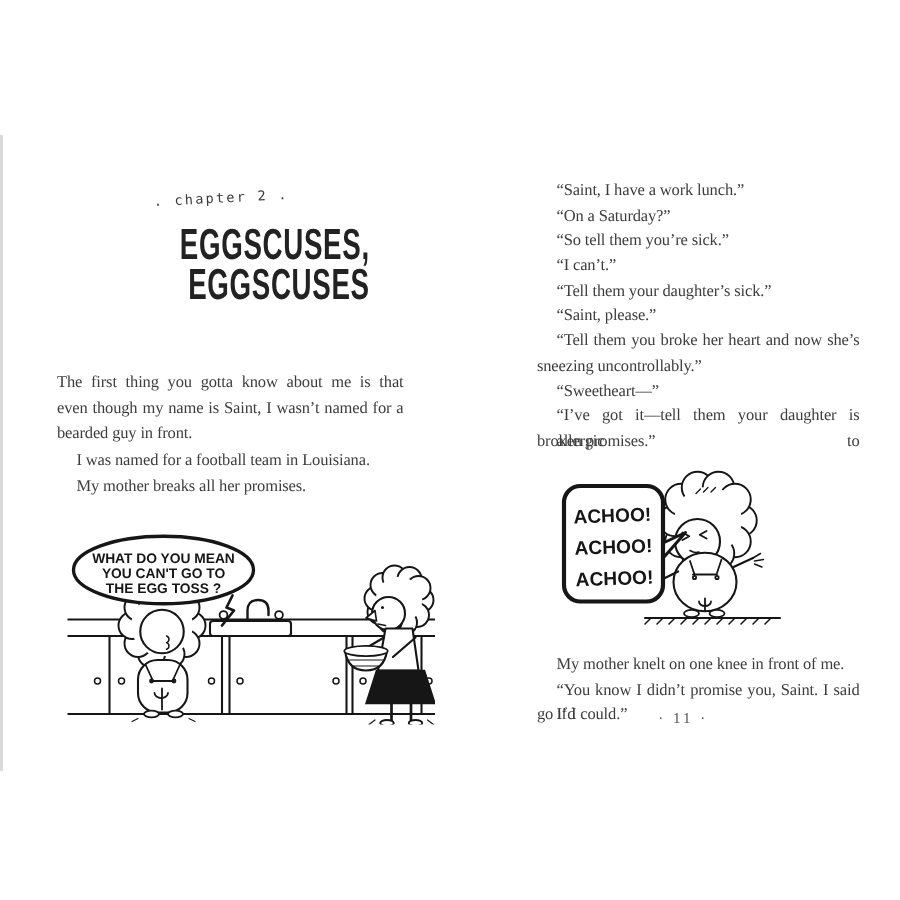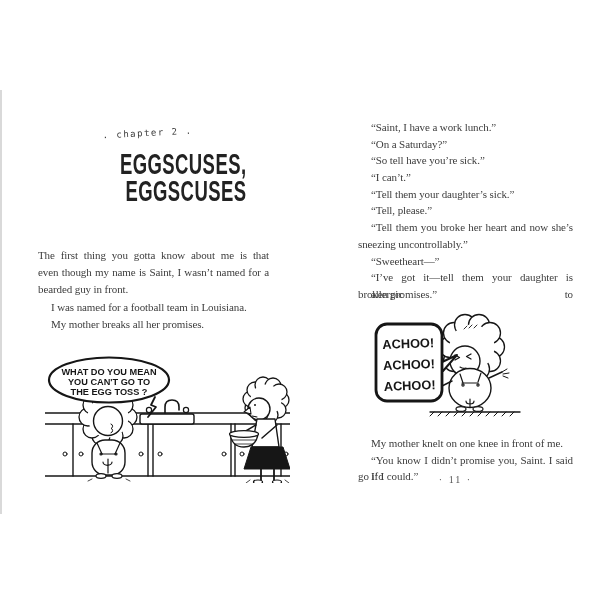--- a/index.html
+++ b/index.html
@@ -154,24 +154,24 @@
       <ellipse class="inkw" cx="64" cy="25" rx="60" ry="22.5" stroke-width="2.2"></ellipse>
       <text x="64" y="20" font-size="9.2" text-anchor="middle">WHAT DO YOU MEAN</text>
       <text x="64" y="30" font-size="9.2" text-anchor="middle">YOU CAN'T GO TO</text>
       <text x="64" y="40" font-size="9.2" text-anchor="middle">THE EGG TOSS ?</text>
     </g>
   </svg>
 
   <div id="right-text" class="abs textblock">
     <div class="line ind">“Saint, I have a work lunch.”</div>
     <div class="line ind">“On a Saturday?”</div>
-    <div class="line ind">“So tell have you’re sick.”</div>
+    <div class="line ind">“So tell them you’re sick.”</div>
     <div class="line ind">“I can’t.”</div>
     <div class="line ind">“Tell them your daughter’s sick.”</div>
-    <div class="line ind">“Tell, please.”</div>
+    <div class="line ind">“Saint, please.”</div>
     <div class="line ind j">“Tell them you broke her heart and now she’s</div>
     <div class="line">sneezing uncontrollably.”</div>
     <div class="line ind">“Sweetheart—”</div>
     <div class="line ind j">“I’ve got it—tell them your daughter is allergic to</div>
     <div class="line">broken promises.”</div>
   </div>
 
   <svg id="sneeze-cartoon" class="abs" width="162" height="108" viewBox="0 0 162 108">
 
     <g>

